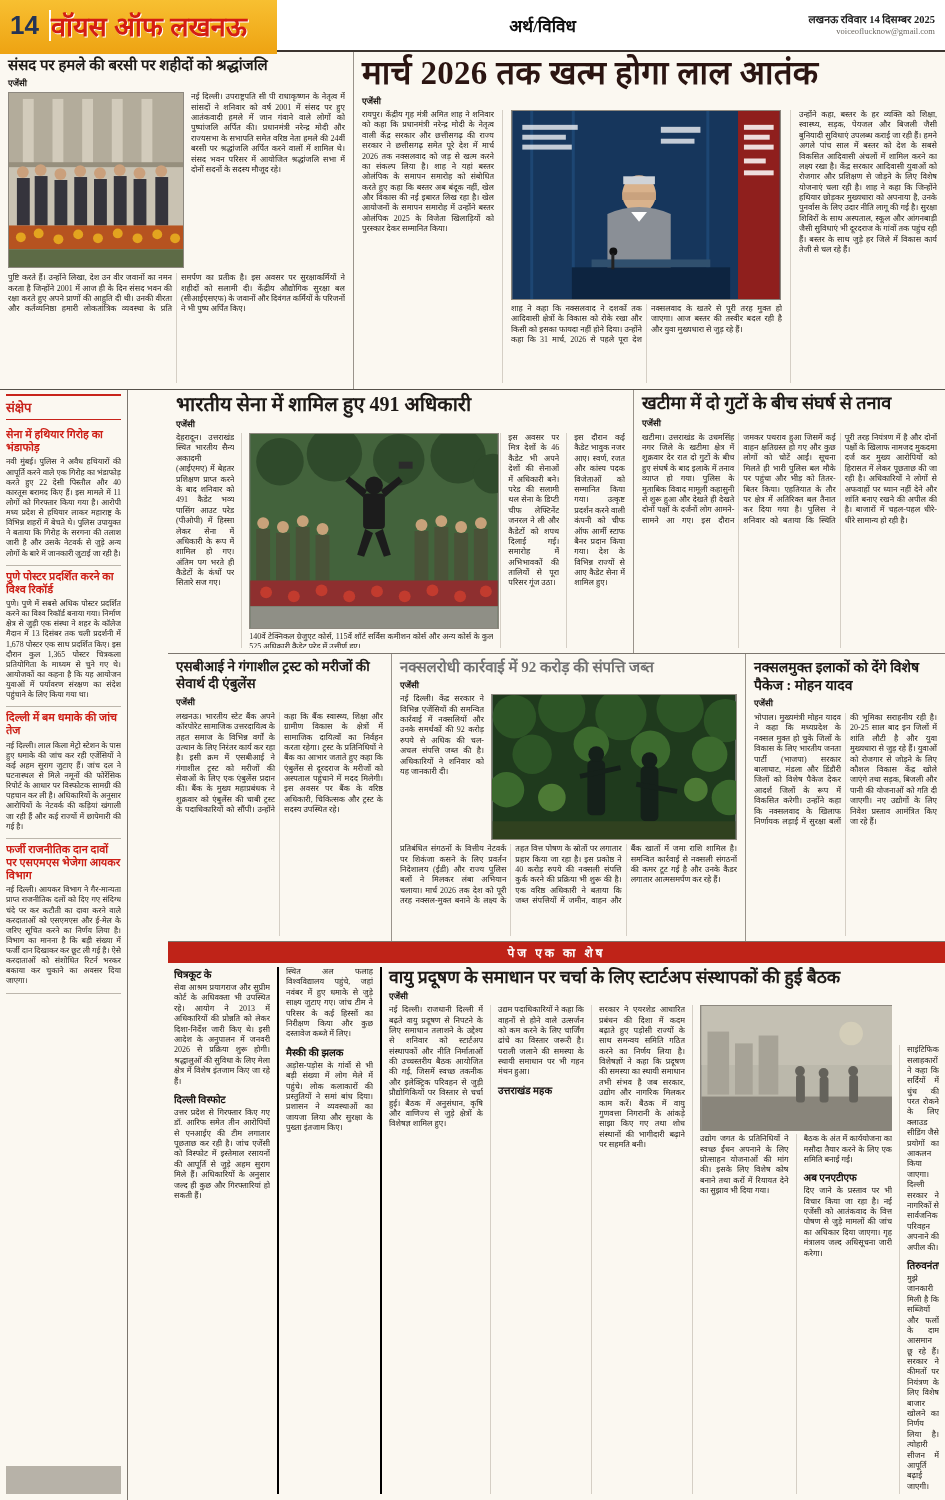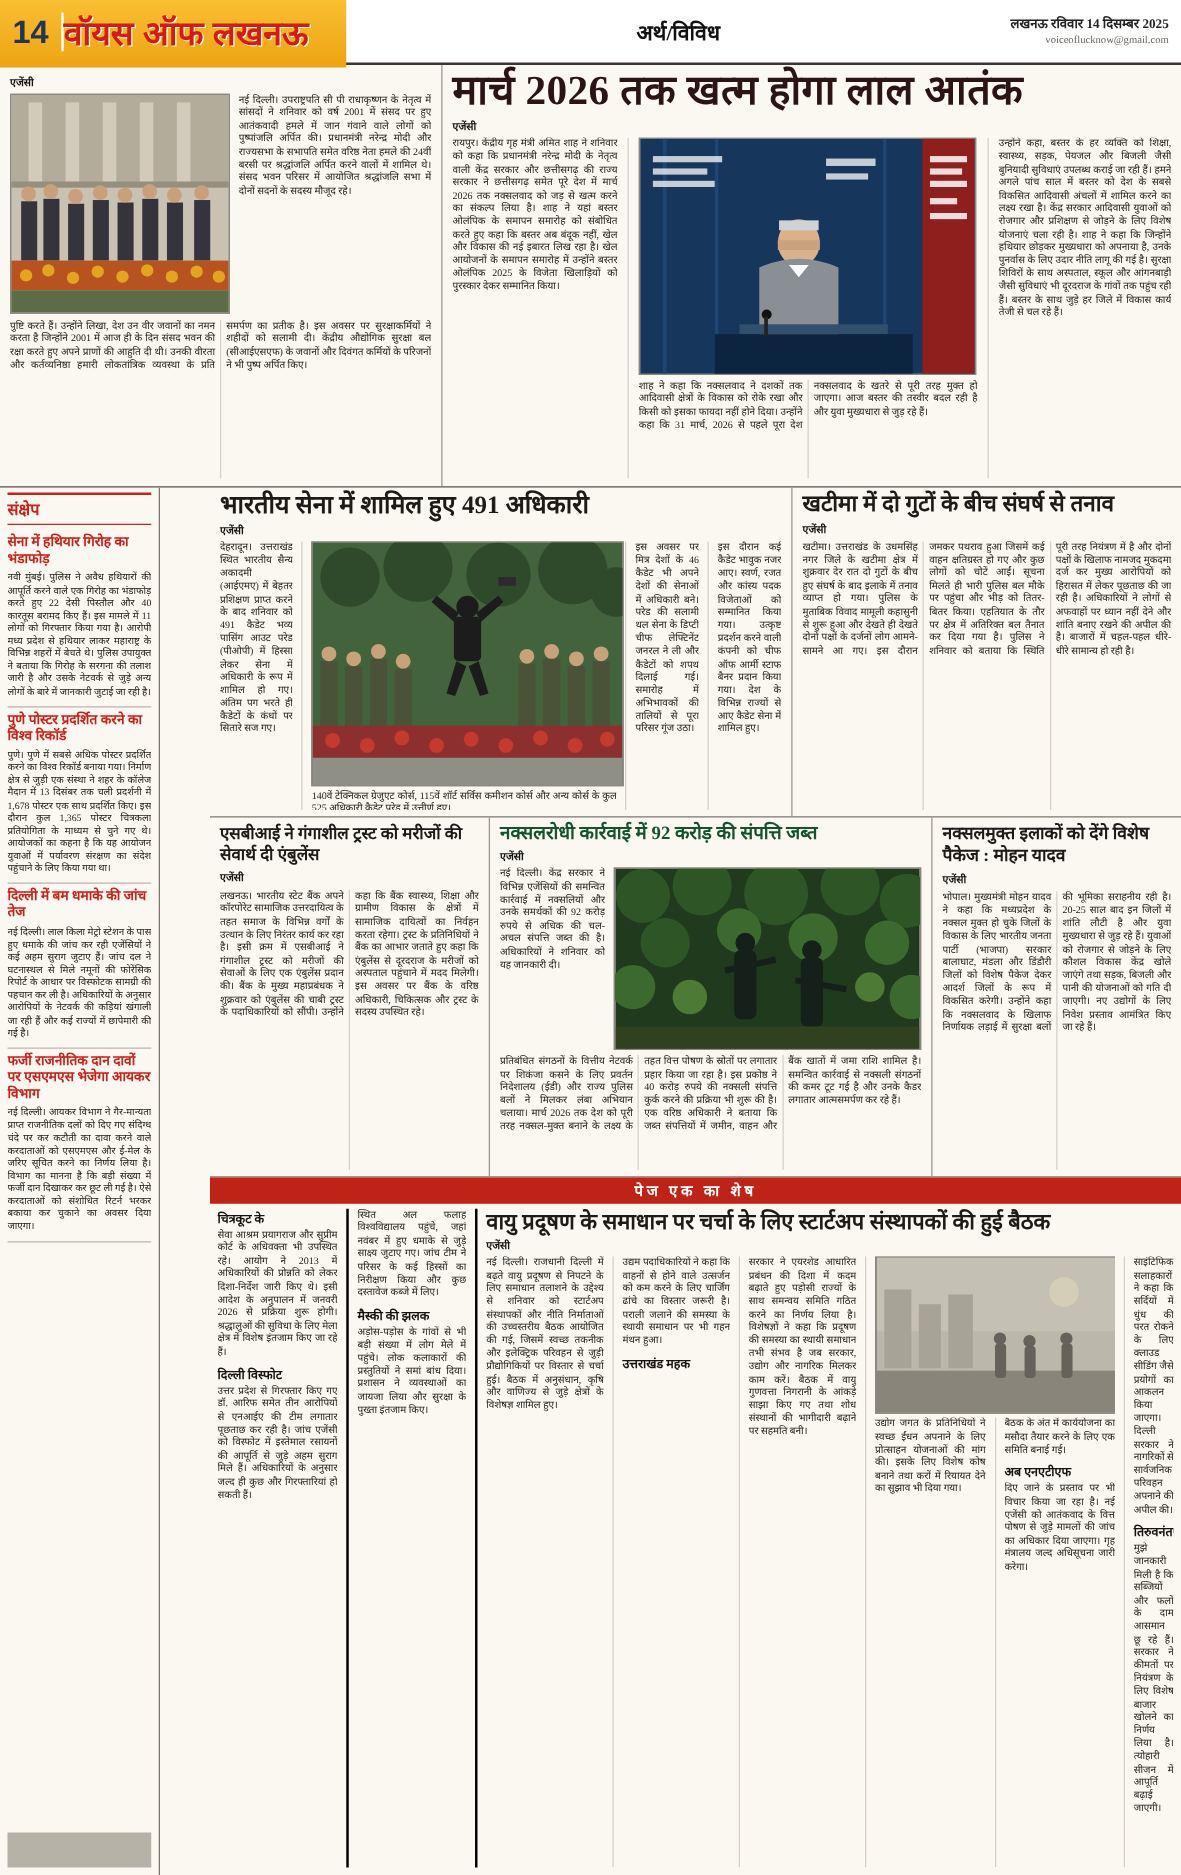--- a/index.html
+++ b/index.html
@@ -61,21 +61,21 @@
   .army-photo-block { width:252px; display:flex; flex-direction:column; gap:3px; }
   .khatima { flex:1; padding:3px 8px 5px; display:flex; flex-direction:column; overflow:hidden; }
   .khatima h2 { font-size:18px; line-height:1.15; color:#1e1a17; }
   .khatima .cols3 { flex:1; margin-top:3px; }
 
   .band3 { height:288px; display:flex; border-bottom:1px solid #7c766e; flex:0 0 auto; overflow:hidden; }
   .sbi { width:224px; border-right:1px solid #9a948c; padding:5px 8px; display:flex; flex-direction:column; overflow:hidden; }
   .sbi h2 { font-size:13.5px; line-height:1.25; color:#1e1a17; }
   .sbi .cols2 { flex:1; margin-top:3px; }
   .naxal { width:354px; border-right:1px solid #9a948c; padding:5px 8px; display:flex; flex-direction:column; overflow:hidden; }
-  .naxal h2 { font-size:15px; line-height:1.15; color:#14532d; }
+  .naxal h2 { font-size:15px; line-height:1.15; color:#737373; }
   .naxal-row { display:flex; gap:7px; margin-top:2px; }
   .naxal-row .body { flex:1; }
   .naxal .cols3 { flex:1; margin-top:4px; }
   .package { flex:1; padding:5px 8px; display:flex; flex-direction:column; overflow:hidden; }
   .package h2 { font-size:14px; line-height:1.25; color:#1e1a17; }
   .package .cols2 { flex:1; margin-top:3px; }
 
   .restbar { height:21px; background:#bf2318; color:#fff; display:flex; align-items:center; justify-content:center; font-weight:bold; font-size:12px; letter-spacing:3px; flex:0 0 auto; }
 
   .bottom { flex:1; display:flex; overflow:hidden; padding:4px 6px 6px; }
@@ -84,21 +84,21 @@
   .bcol .slug:first-child { margin-top:0; }
   .pollution { flex:1; display:flex; flex-direction:column; overflow:hidden; }
   .pollution h2 { font-size:17.5px; line-height:1.15; color:#1e1a17; white-space:nowrap; }
   .pcols { display:flex; flex:1; margin-top:2px; overflow:hidden; }
   .pcols > * + * { border-left:1px solid #d5cfc5; padding-left:7px; margin-left:7px; }
   .pc { width:94px; overflow:hidden; }
   .photo-block { width:200px; display:flex; flex-direction:column; gap:3px; overflow:hidden; }
   .inner-cols { display:flex; flex:1; overflow:hidden; }
   .inner-cols > * { flex:1; overflow:hidden; }
   .inner-cols > * + * { border-left:1px solid #d5cfc5; padding-left:7px; margin-left:7px; }
-  .pc-last { flex:1; overflow:hidden; }
+  .pc-last { flex:1; overflow:hidden;margin-top:40px; }
 
   svg.photo { display:block; border:1px solid #8d887f; background:#888; flex:0 0 auto; }
 </style>
 </head>
 <body>
 
 <div class="page">
 
   <header class="masthead">
     <div class="mh-left">
@@ -107,20 +107,21 @@
     </div>
     <div class="mh-center">अर्थ/विविध</div>
     <div class="mh-right">
       <div class="mh-date">लखनऊ रविवार 14 दिसम्बर 2025</div>
       <div class="mh-email">voiceoflucknow@gmail.com</div>
     </div>
   </header>
 
   <section class="top-row">
     <article class="tribute">
+      <h2>संसद पर हमले की बरसी पर शहीदों को श्रद्धांजलि</h2>
       <div class="byline">एजेंसी</div>
       <div class="trib-row">
         <svg class="photo" width="176" height="176" viewBox="0 0 176 176">
           <rect width="176" height="176" fill="#c9c2b2"></rect>
           <rect width="176" height="74" fill="#b3ac9b"></rect>
           <rect x="14" y="6" width="11" height="66" fill="#d2cbbb"></rect>
           <rect x="44" y="6" width="11" height="66" fill="#d2cbbb"></rect>
           <rect x="74" y="6" width="11" height="66" fill="#d2cbbb"></rect>
           <rect x="104" y="6" width="11" height="66" fill="#d2cbbb"></rect>
           <rect x="134" y="6" width="11" height="66" fill="#d2cbbb"></rect>

